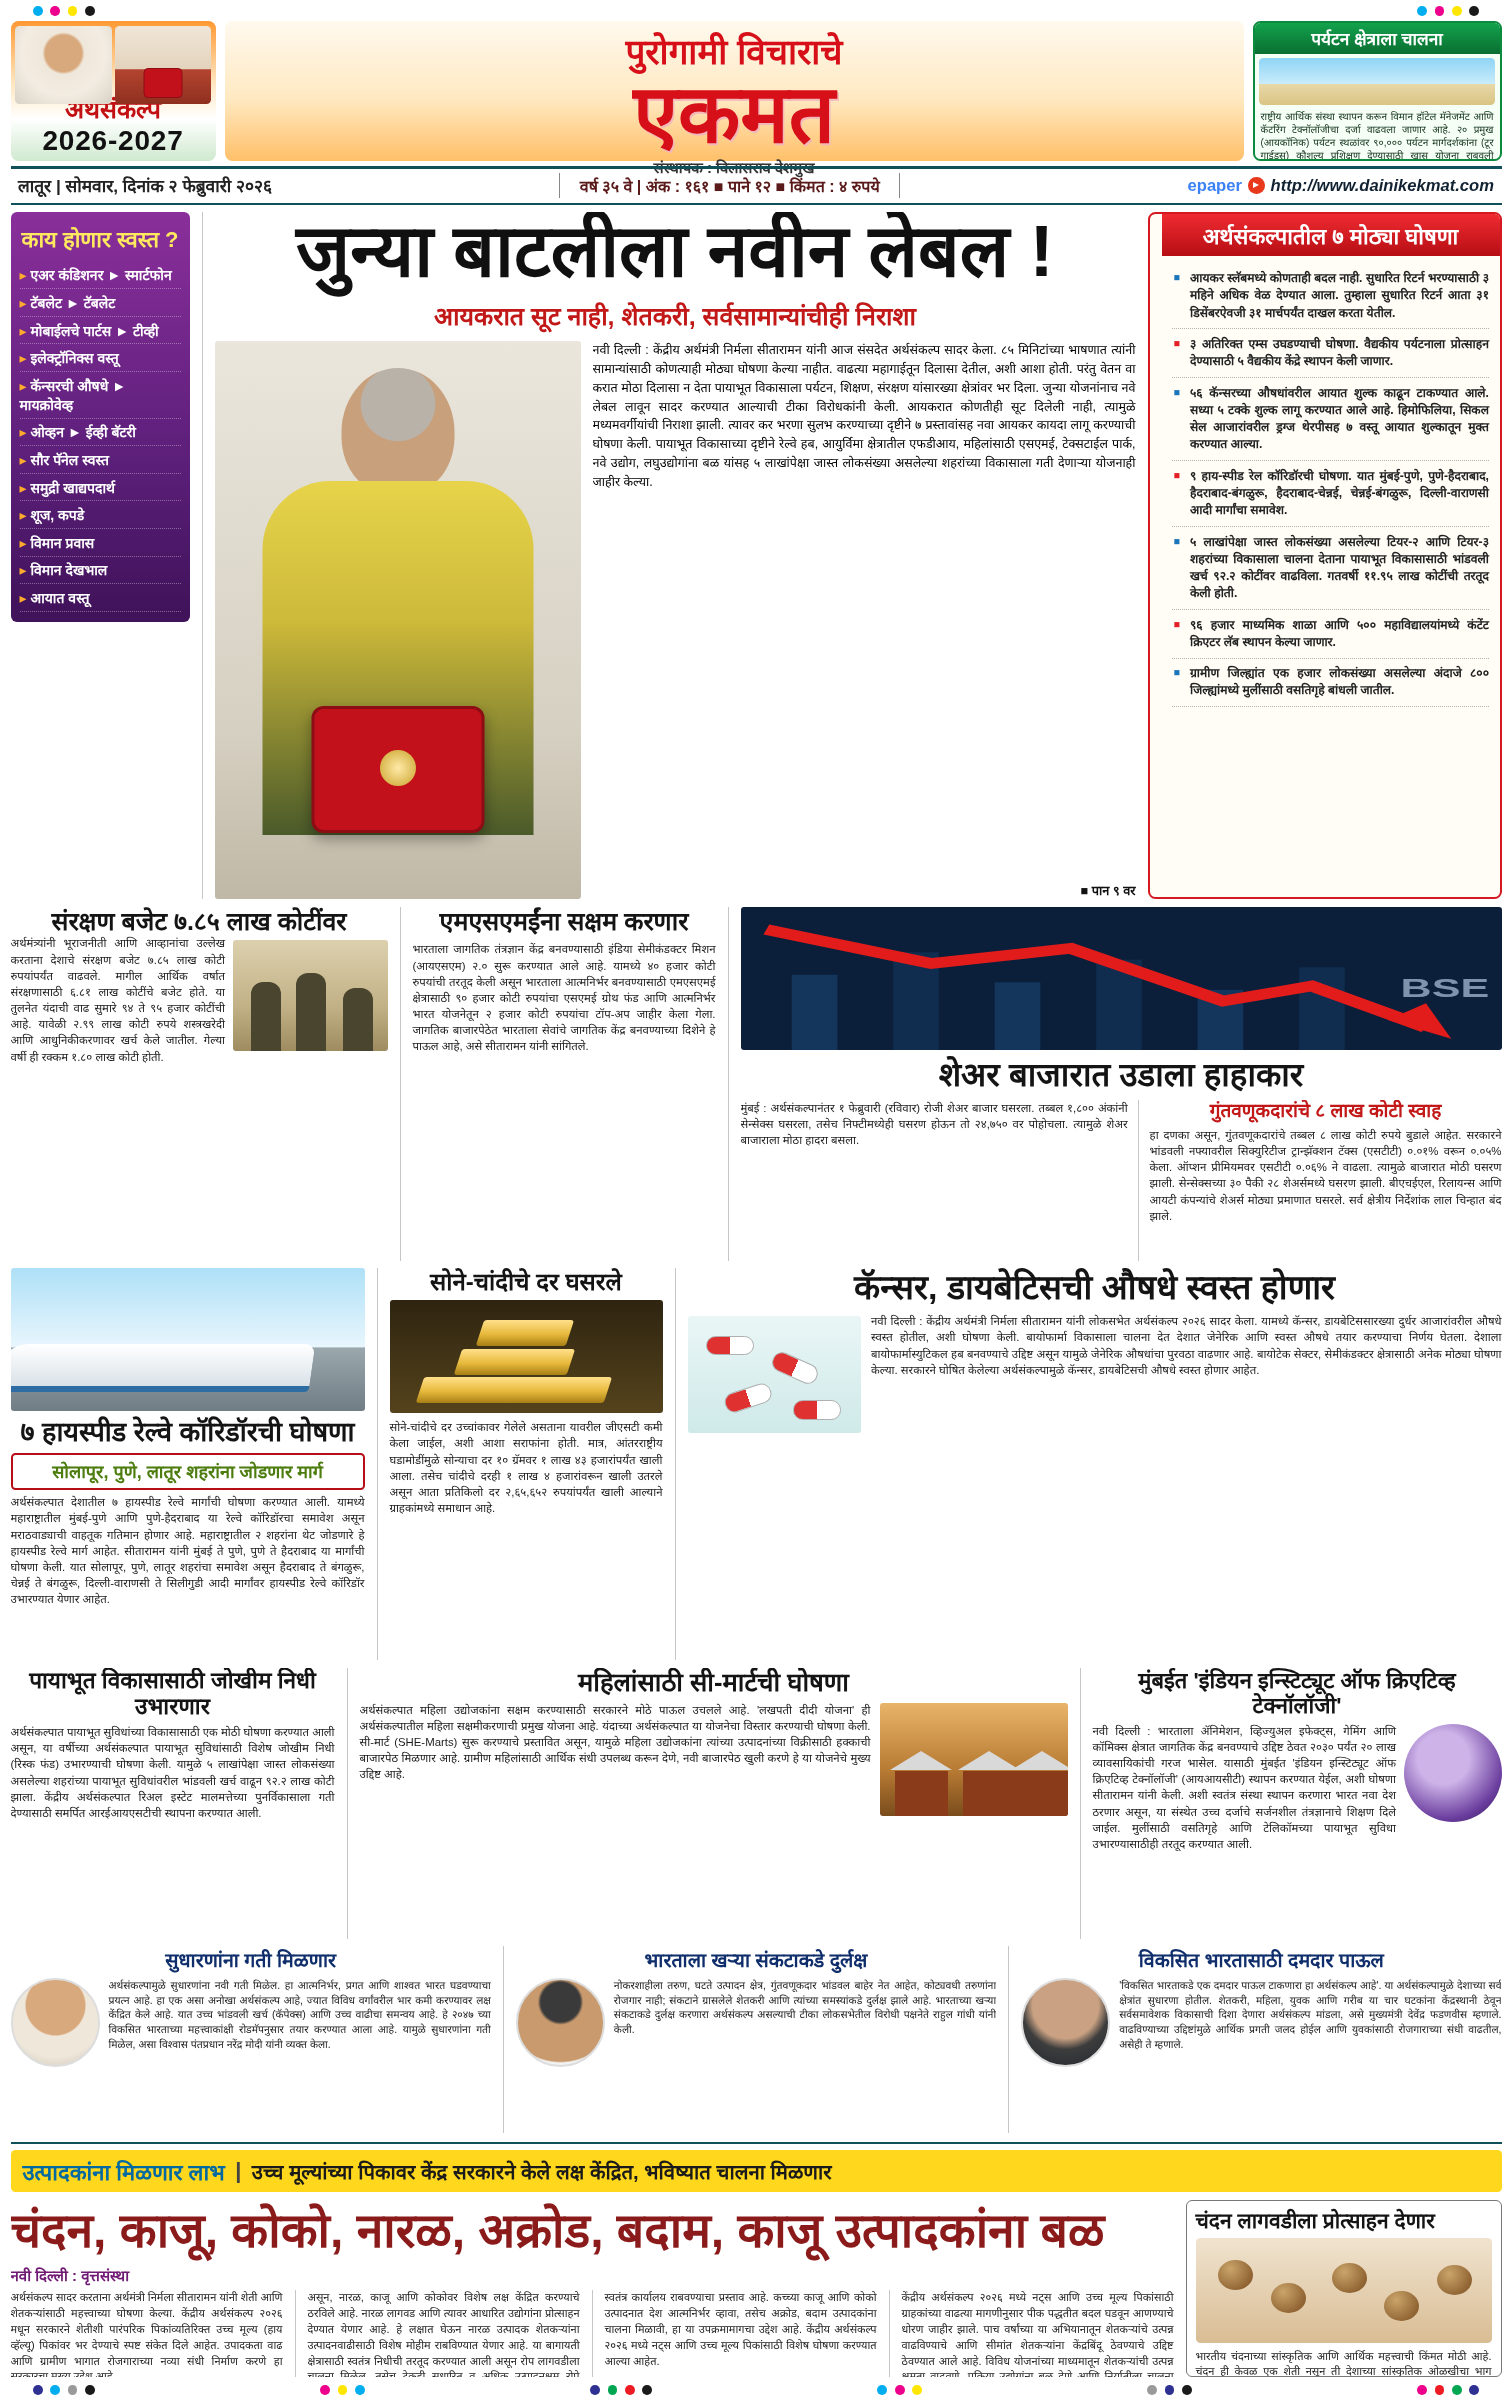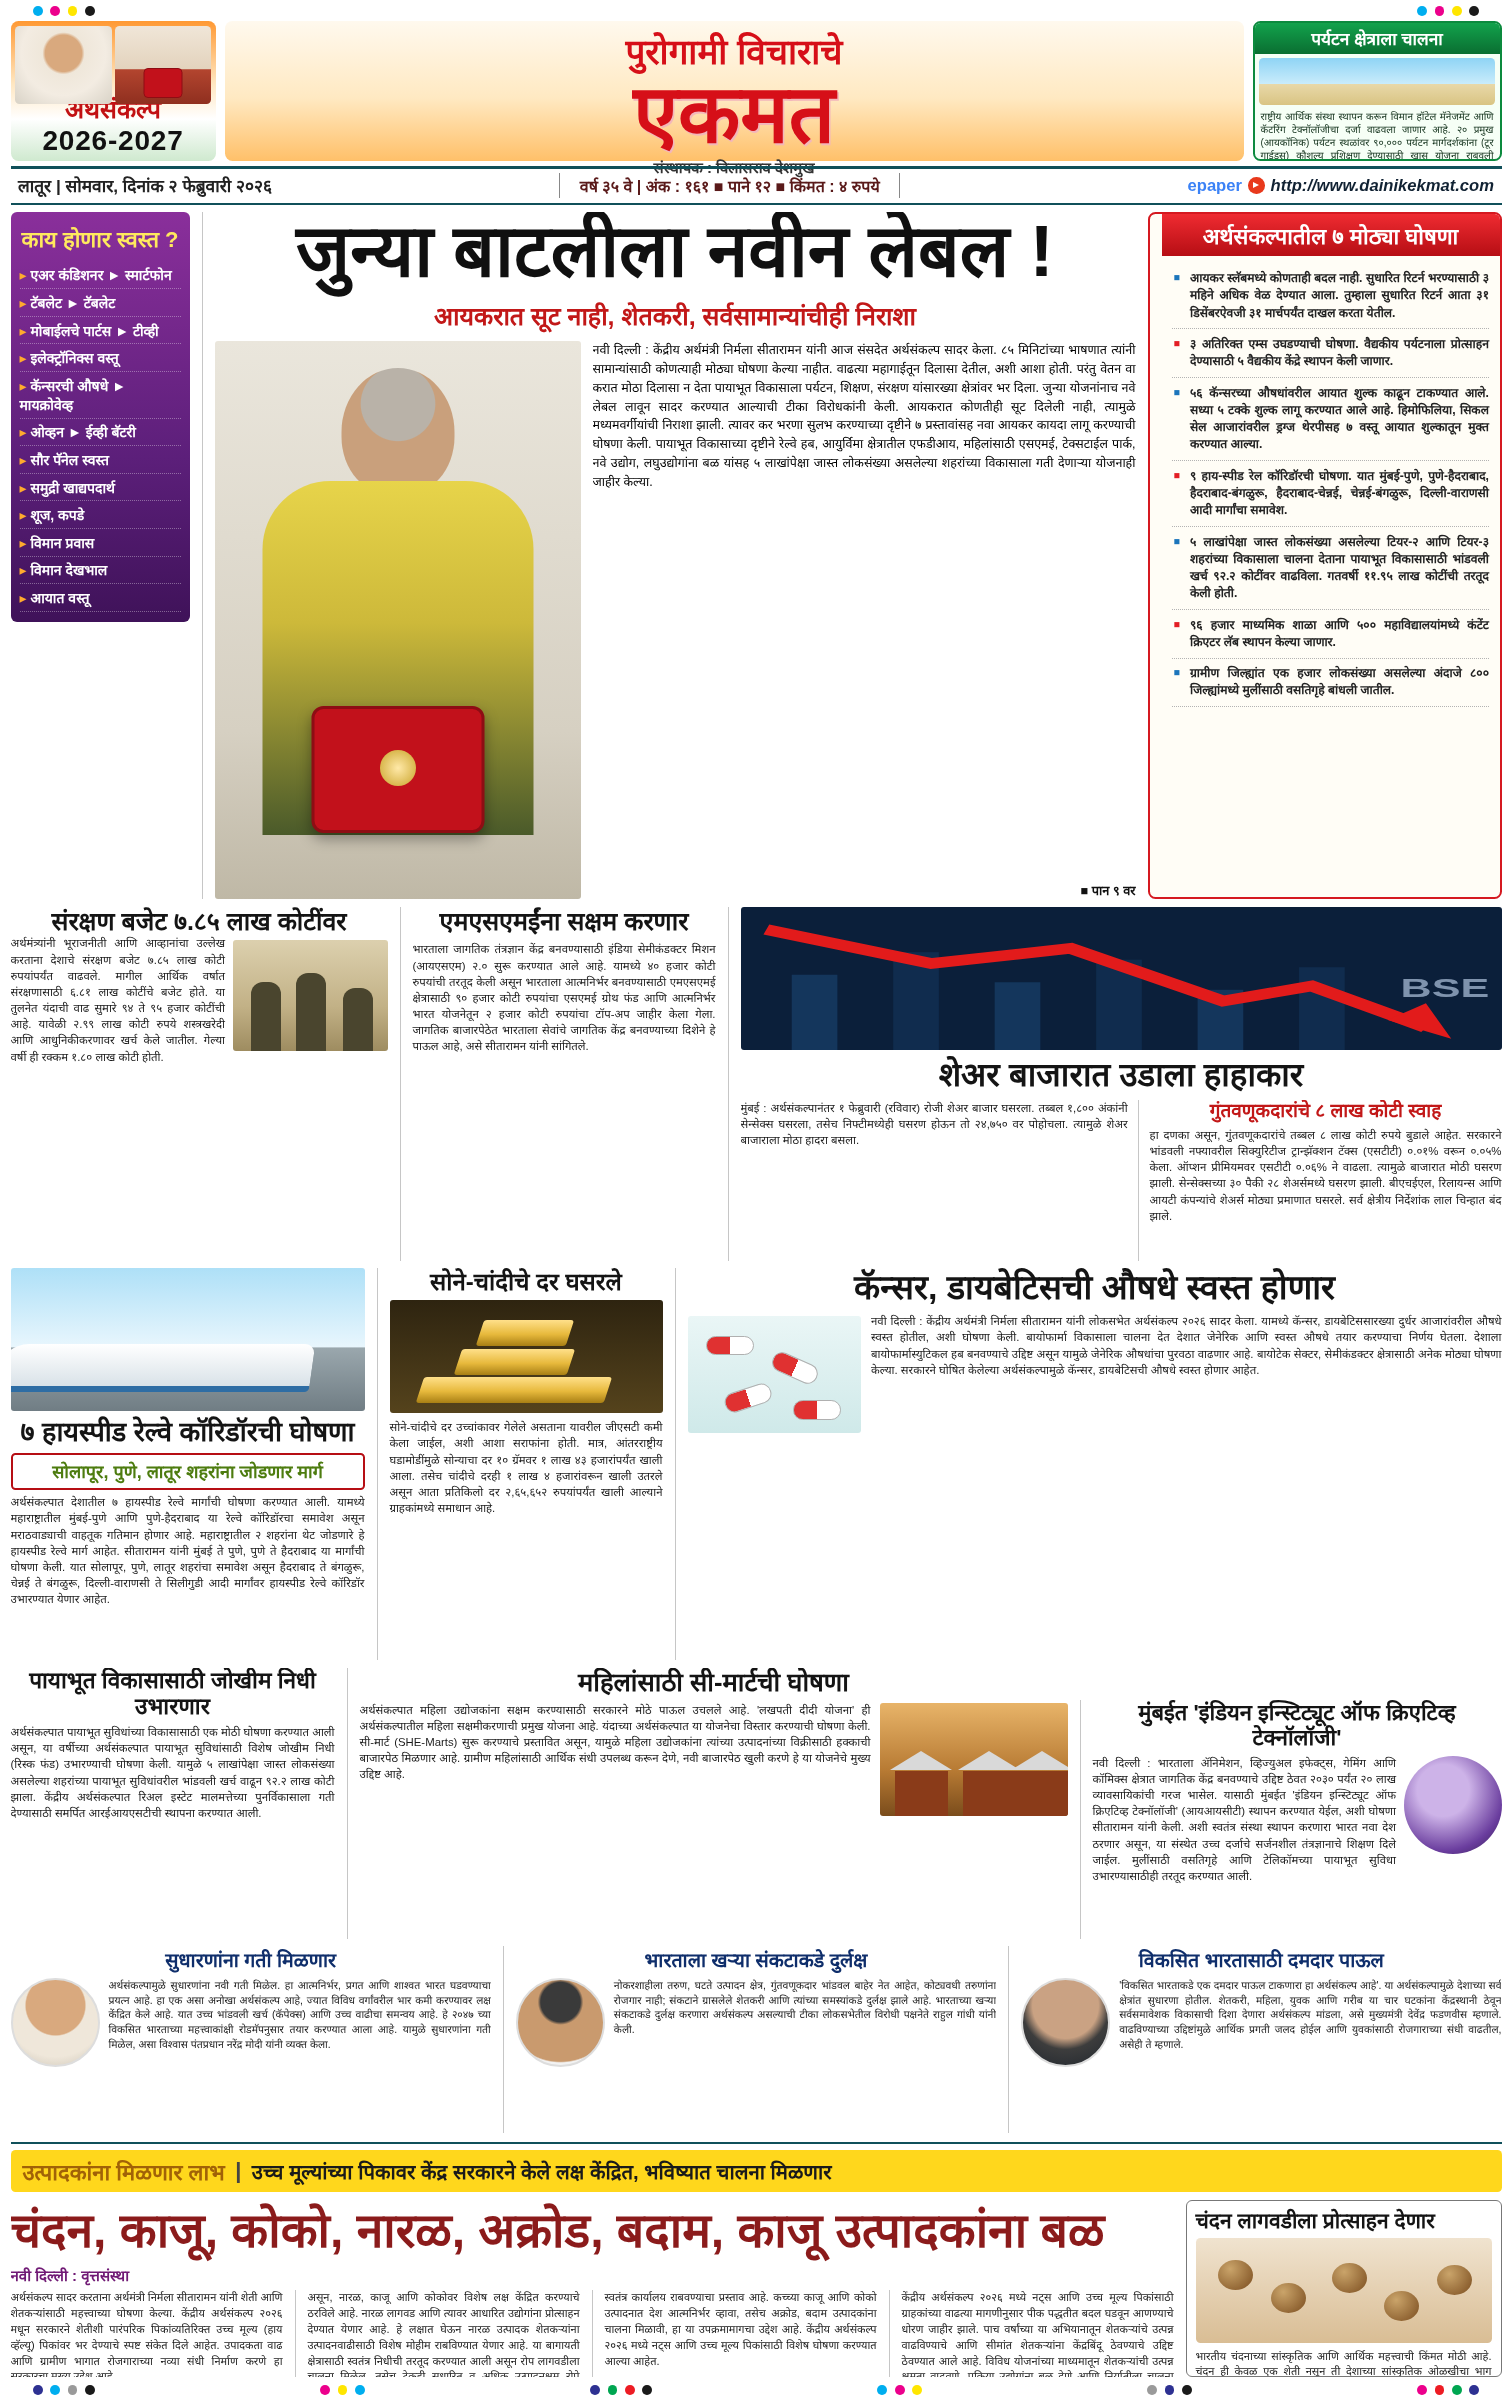--- a/index.html
+++ b/index.html
@@ -144,38 +144,38 @@
   .band-e { height:271px; }
   .art-infra { width:324px; overflow:hidden; }
   .h-infra { font-size:22.6px; margin-bottom:4.5px; }
   .art-shemart { flex:1; overflow:hidden; }
   .h-shemart { font-size:25.6px; margin-bottom:4.5px; }
   .shemart-photo { float:right; width:188px; height:113px; margin:1.5px 0 4.5px 9px; border-radius:3px;
                    background:linear-gradient(180deg,#e8b469 0%,#b77a33 60%,#7a4c1c 100%); position:relative; overflow:hidden; }
   .stall { position:absolute; bottom:0; width:53px; height:45px; background:#8a3b19; }
   .stall::before { content:""; position:absolute; top:-19.6px; left:-4.5px; border-left:31px solid transparent;
                    border-right:31px solid transparent; border-bottom:19.6px solid #d9d9d9; }
-  .art-institute { width:422px; overflow:hidden;margin-top:32px; }
+  .art-institute { width:422px; overflow:hidden; }
   .h-inst { font-size:22px; margin-bottom:4.5px; }
   .inst-photo { float:right; width:98px; height:98px; margin:1.5px 0 4.5px 7.5px; border-radius:50%;
                 background:radial-gradient(circle at 40% 35%, #cdb3e8 0 30%, #6a3d9e 70%, #2c1747 100%); }
 
   
   .band-f { height:187px; }
   .brief { flex:1; overflow:hidden; }
   .brief-head { font-size:19.6px; font-weight:900; color:#0f2e6b; text-align:center; margin-bottom:4.5px; }
   .brief-photo { float:left; width:89px; height:89px; border-radius:50%; margin:0 9px 3px 0; border:2.3px solid #ddd; }
   .modi-face { background:radial-gradient(circle at 50% 30%, #d9a97e 0 40%, #efe7da 42% 70%, #c9c2b4 100%); }
   .rahul-face { background:radial-gradient(circle at 50% 26%, #3a3a3a 0 26%, #c99a6e 30% 78%, #f2f2f2 80%); }
   .fadnavis-face { background:radial-gradient(circle at 50% 30%, #caa283 0 45%, #3d3d3d 60%, #20262e 100%); }
 
   
   .bottom-sec { margin-top:9px; border-top:2.3px solid #10505a; padding-top:6px; flex:1; display:flex; flex-direction:column; overflow:hidden; }
   .kicker { background:#ffd71c; border-radius:4.5px; padding:6px 12px; display:flex; align-items:center; gap:10.5px; }
-  .kicker-left { color:#a16207; font-weight:900; font-size:22px; }
+  .kicker-left { color:#0369a1; font-weight:900; font-size:22px; }
   .kicker-sep { font-weight:900; font-size:22px; color:#444; }
   .kicker-right { color:#1a1a1a; font-weight:bold; font-size:20.3px; }
   .bottom-grid { display:flex; gap:12px; margin-top:7.5px; flex:1; overflow:hidden; }
   .bottom-main { flex:1; display:flex; flex-direction:column; overflow:hidden; }
   .bottom-headline { font-size:48px; font-weight:900; color:#8b1b1b; line-height:1.15; margin:3px 0 7.5px; }
   .bottom-byline { font-weight:900; font-size:15px; color:#701a75; margin-bottom:4.5px; }
   .bottom-cols { display:flex; gap:12px; flex:1; overflow:hidden; }
   .bottom-col { flex:1; font-size:11px; line-height:1.45; text-align:justify; color:#1c1c1c; }
   .bottom-cols > * + * { border-left:0.8px solid #c6c6c6; padding-left:12px; }
   .sandal-box { width:316px; border:1.5px solid #777; border-radius:6px; padding:7.5px 9px; overflow:hidden; }

